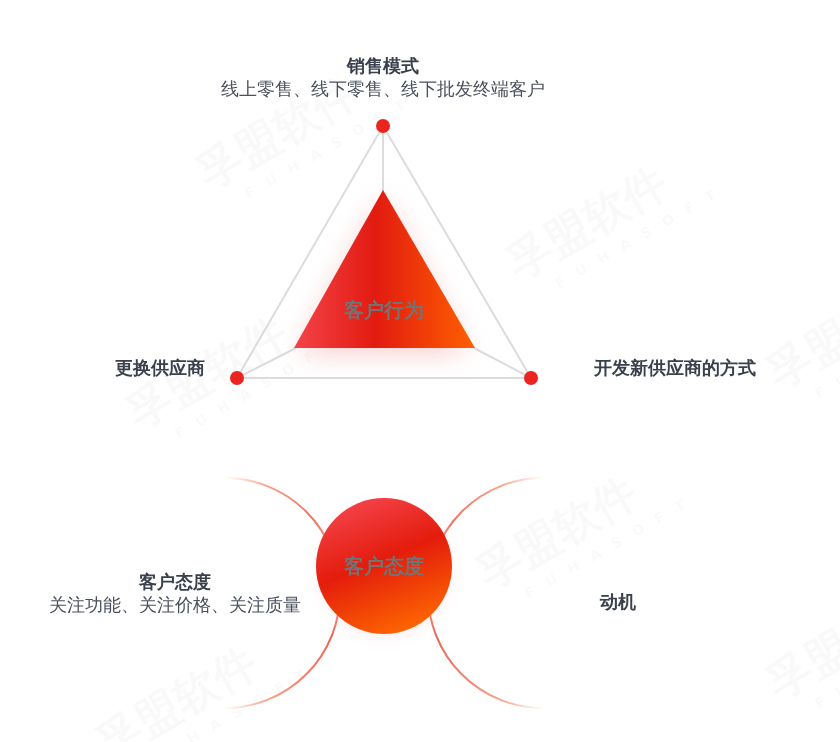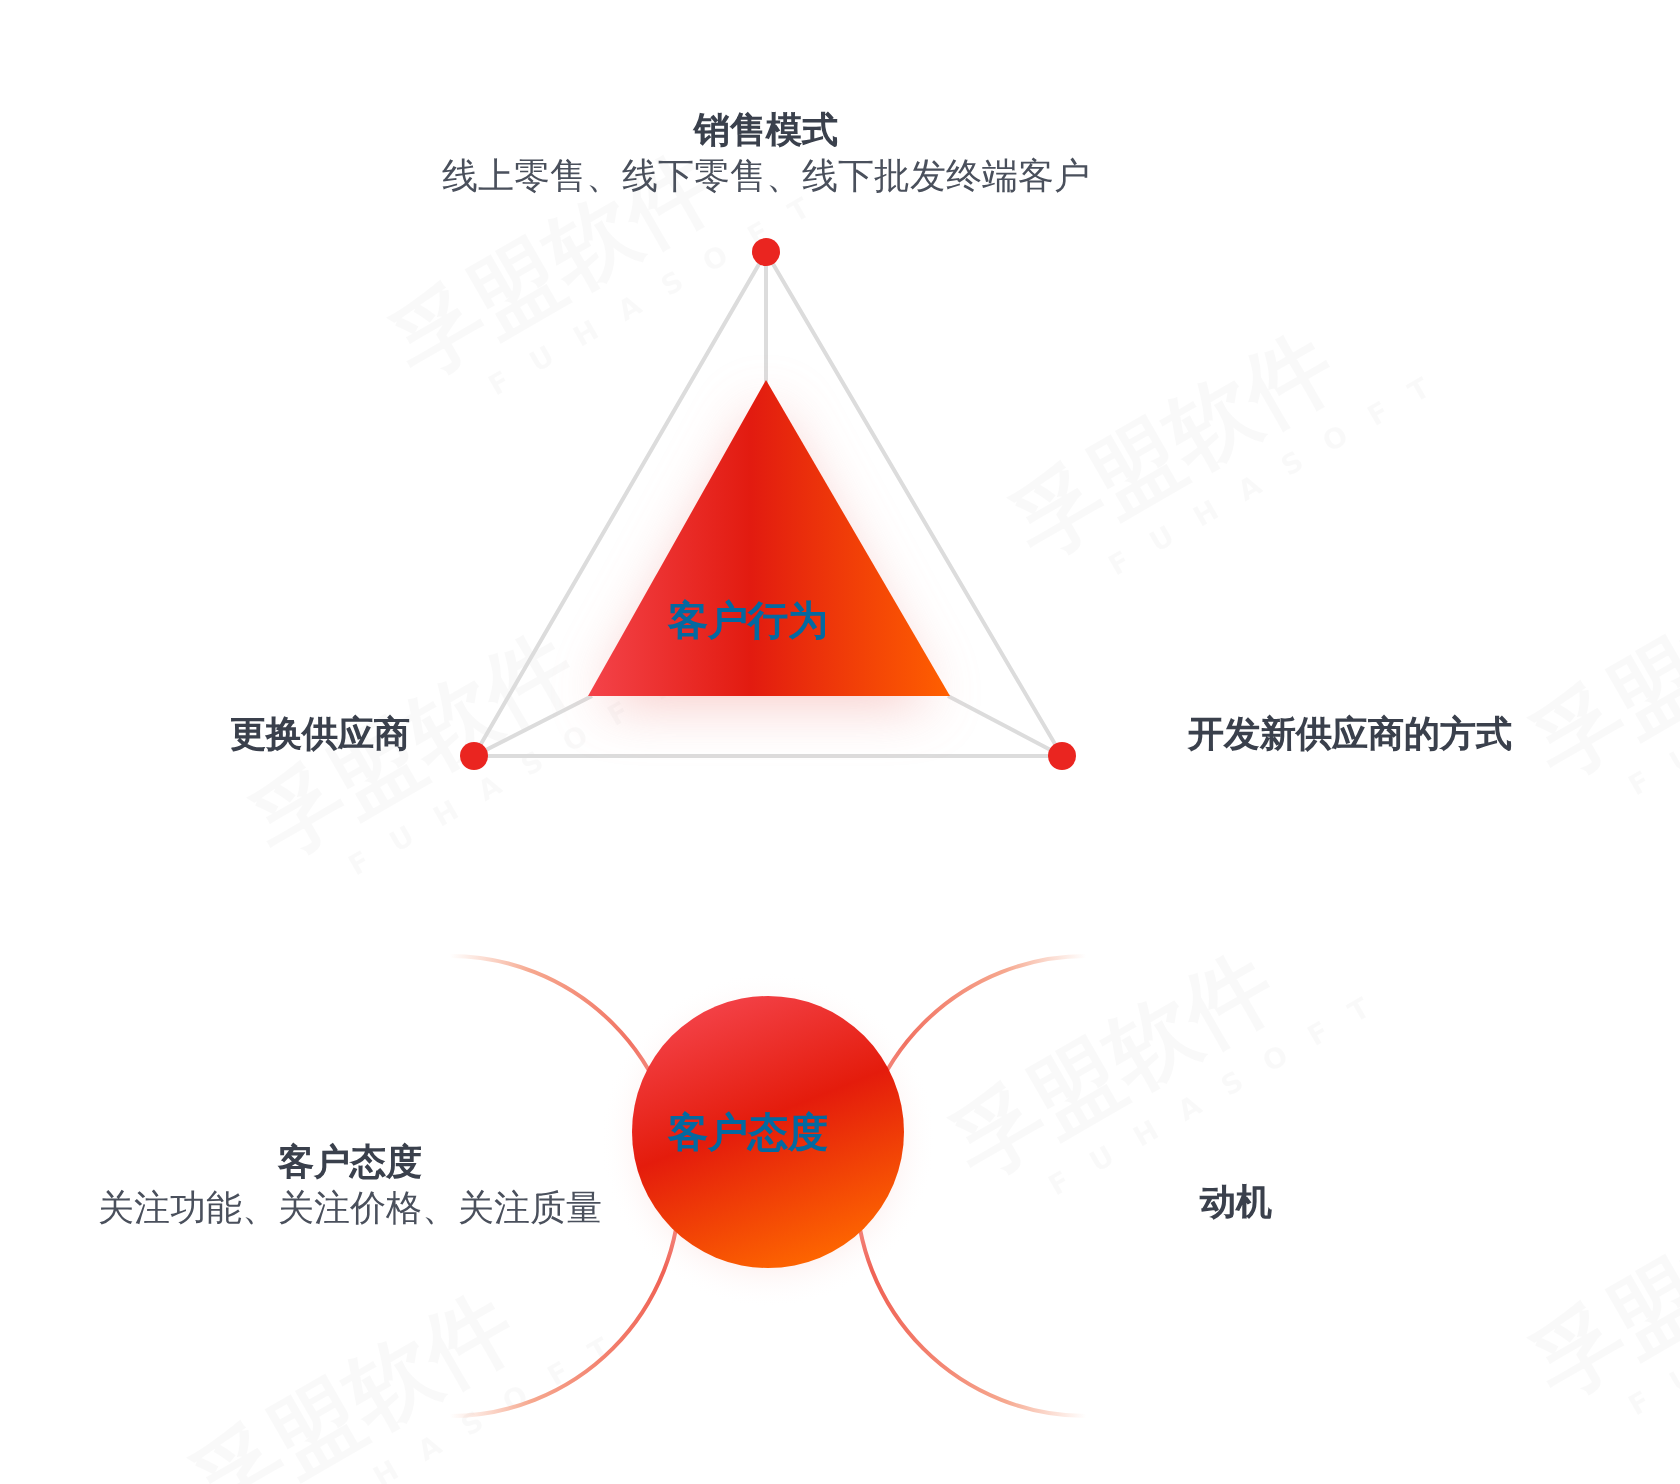--- a/index.html
+++ b/index.html
@@ -2,21 +2,21 @@
 <html><head>
 <meta charset="utf-8">
 <style>
   html, body { margin:0; padding:0; background:#ffffff; }
   body { width:840px; height:742px; position:relative; overflow:hidden;
          font-family:"DejaVu Sans","Liberation Sans",sans-serif; color:#3b4250; }
   svg.canvas { position:absolute; left:0; top:0; }
   .label { position:absolute; text-align:center; white-space:nowrap; }
   .label .title { font-size:18px; font-weight:bold; color:#3a404c; line-height:24px; }
   .label .sub { font-size:18px; color:#4a505c; line-height:22px; }
-  .center-text { position:absolute; color:#0369a1; font-weight:bold; font-size:20px; white-space:nowrap; }
+  .center-text { position:absolute; color:#737373; font-weight:bold; font-size:20px; text-align:center; white-space:nowrap; }
   .wm { position:absolute; color:rgba(0,0,0,0.025); font-weight:bold; font-size:44px; transform:rotate(-30deg); white-space:nowrap; }
   .wm small { display:block; font-size:14px; letter-spacing:14px; margin-left:30px; }
 </style>
 </head>
 <body>
 
 <div class="wm" style="left:190px;top:90px;"><span>孚盟软件</span><small>FUHASOFT</small></div>
 <div class="wm" style="left:500px;top:180px;"><span>孚盟软件</span><small>FUHASOFT</small></div>
 <div class="wm" style="left:120px;top:330px;"><span>孚盟软件</span><small>FUHASOFT</small></div>
 <div class="wm" style="left:470px;top:490px;"><span>孚盟软件</span><small>FUHASOFT</small></div>

